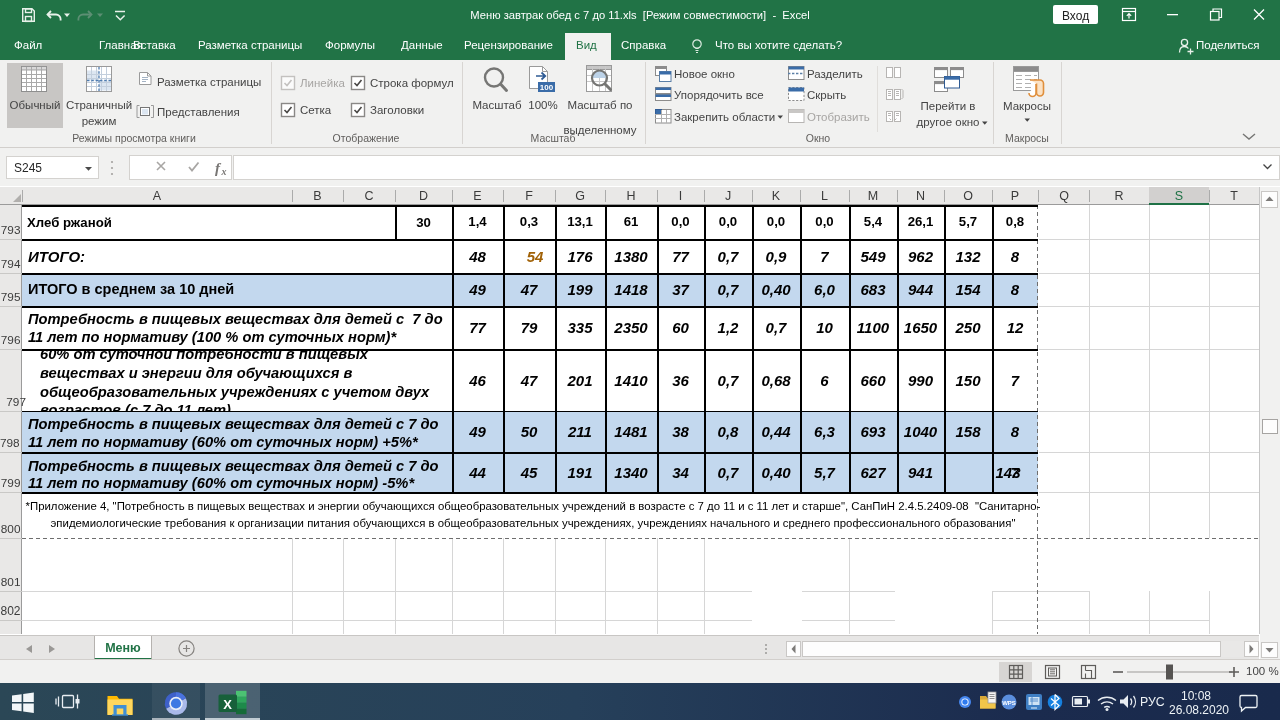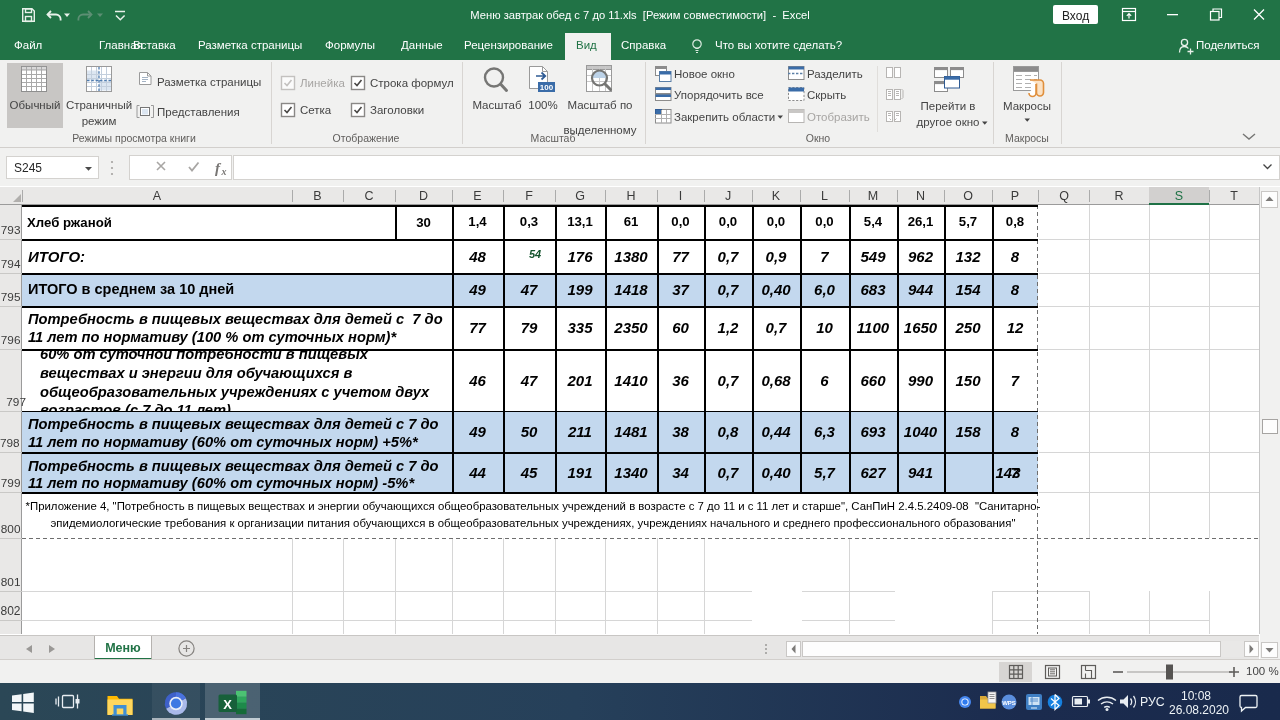--- a/index.html
+++ b/index.html
@@ -440,21 +440,21 @@
 <div class="tx" style="left:657px;top:28px;width:47px;text-align:center;font-size:13.2px;font-weight:bold;color:#000;">0,0</div>
 <div class="tx" style="left:704px;top:28px;width:48px;text-align:center;font-size:13.2px;font-weight:bold;color:#000;">0,0</div>
 <div class="tx" style="left:752px;top:28px;width:48px;text-align:center;font-size:13.2px;font-weight:bold;color:#000;">0,0</div>
 <div class="tx" style="left:800px;top:28px;width:49px;text-align:center;font-size:13.2px;font-weight:bold;color:#000;">0,0</div>
 <div class="tx" style="left:849px;top:28px;width:48px;text-align:center;font-size:13.2px;font-weight:bold;color:#000;">5,4</div>
 <div class="tx" style="left:897px;top:28px;width:47px;text-align:center;font-size:13.2px;font-weight:bold;color:#000;">26,1</div>
 <div class="tx" style="left:944px;top:28px;width:48px;text-align:center;font-size:13.2px;font-weight:bold;color:#000;">5,7</div>
 <div class="tx" style="left:992px;top:28px;width:46px;text-align:center;font-size:13.2px;font-weight:bold;color:#000;">0,8</div>
 <div class="tx" style="left:28px;top:62px;font-size:15px;font-weight:bold;font-style:italic;color:#000;">ИТОГО:</div>
 <div class="tx" style="left:452px;top:62px;width:51px;text-align:center;font-size:15px;font-weight:bold;font-style:italic;color:#000;">48</div>
-<div class="tx" style="left:503px;top:62px;width:64px;text-align:center;font-size:11px;font-weight:bold;font-style:italic;color:#14532d;">54</div>
+<div class="tx" style="left:503px;top:62px;width:64px;text-align:center;font-size:15px;font-weight:bold;font-style:italic;color:#a16207;">54</div>
 <div class="tx" style="left:555px;top:62px;width:50px;text-align:center;font-size:15px;font-weight:bold;font-style:italic;color:#000;">176</div>
 <div class="tx" style="left:605px;top:62px;width:52px;text-align:center;font-size:15px;font-weight:bold;font-style:italic;color:#000;">1380</div>
 <div class="tx" style="left:657px;top:62px;width:47px;text-align:center;font-size:15px;font-weight:bold;font-style:italic;color:#000;">77</div>
 <div class="tx" style="left:704px;top:62px;width:48px;text-align:center;font-size:15px;font-weight:bold;font-style:italic;color:#000;">0,7</div>
 <div class="tx" style="left:752px;top:62px;width:48px;text-align:center;font-size:15px;font-weight:bold;font-style:italic;color:#000;">0,9</div>
 <div class="tx" style="left:800px;top:62px;width:49px;text-align:center;font-size:15px;font-weight:bold;font-style:italic;color:#000;">7</div>
 <div class="tx" style="left:849px;top:62px;width:48px;text-align:center;font-size:15px;font-weight:bold;font-style:italic;color:#000;">549</div>
 <div class="tx" style="left:897px;top:62px;width:47px;text-align:center;font-size:15px;font-weight:bold;font-style:italic;color:#000;">962</div>
 <div class="tx" style="left:944px;top:62px;width:48px;text-align:center;font-size:15px;font-weight:bold;font-style:italic;color:#000;">132</div>
 <div class="tx" style="left:992px;top:62px;width:46px;text-align:center;font-size:15px;font-weight:bold;font-style:italic;color:#000;">8</div>

